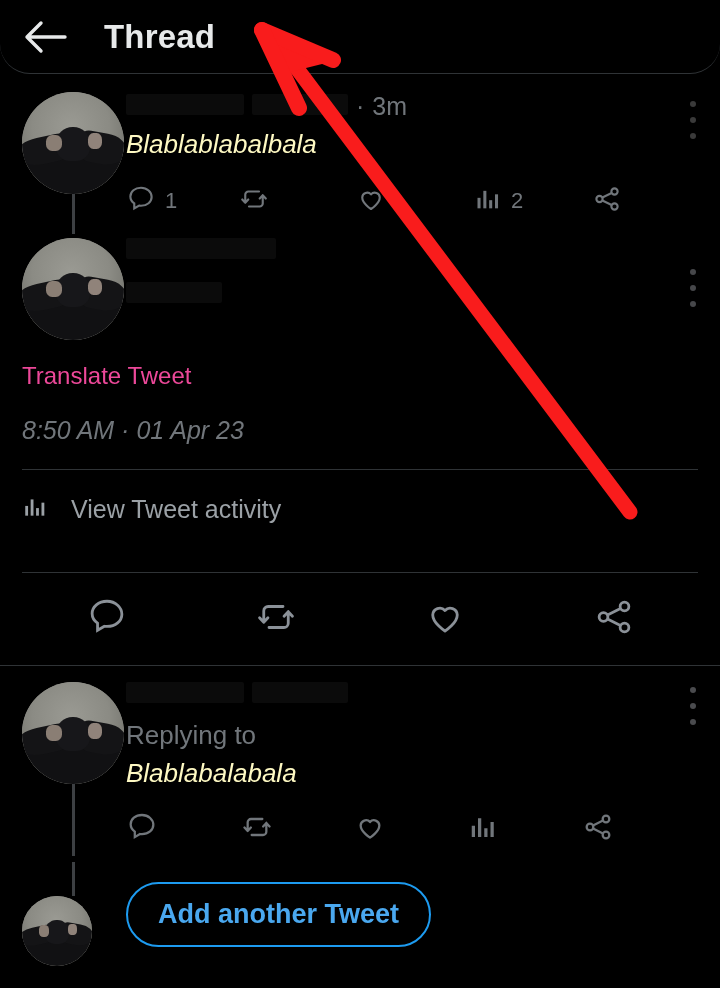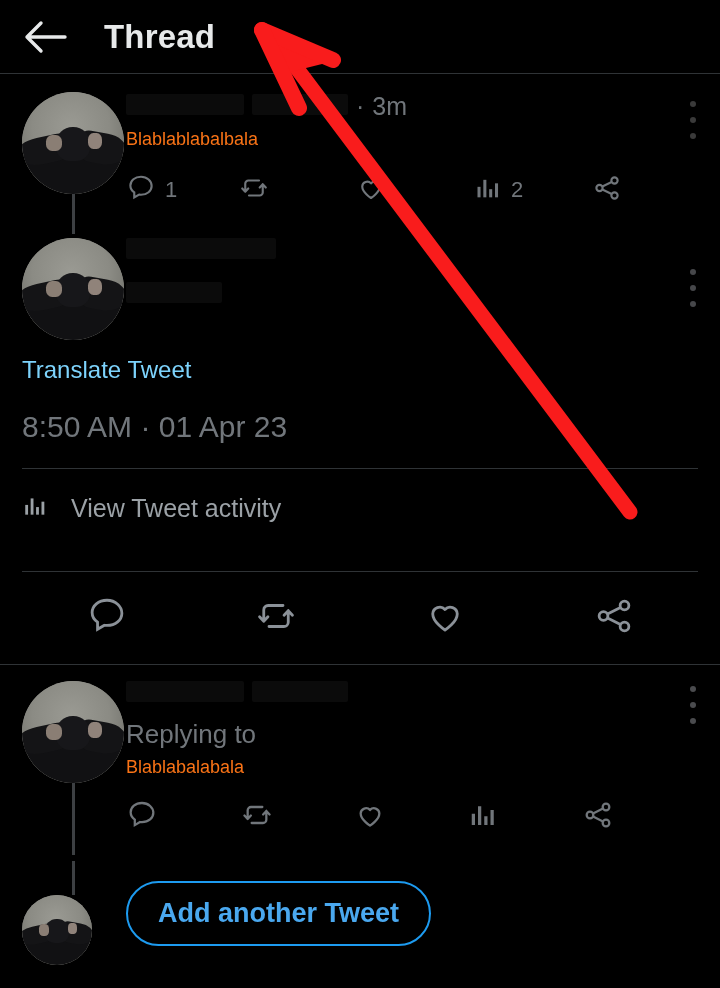--- a/index.html
+++ b/index.html
@@ -20,20 +20,21 @@
   }
 
   
   .header {
     position: relative;
     height: 74px;
     display: flex;
     align-items: center;
     background: #000000;
     border-bottom: 1px solid #2f3336;
+    border-radius: 30px;
   }
   .back-arrow {
     width: 62px;
     display: flex;
     align-items: center;
     justify-content: center;
     margin-left: 14px;
     cursor: pointer;
   }
   .back-arrow svg { display: block; }
@@ -169,24 +170,25 @@
     color: #6e7478;
     font-size: 25px;
     line-height: 1;
   }
   .meta-time {
     color: #71767b;
     font-size: 25px;
   }
 
   .tweet-text {
-    color: #f97316;
-    font-size: 18px;
+    color: #fef9c3;
+    font-size: 26px;
     line-height: 1.3;
     padding-top: 2px;
+    font-style: italic;
   }
 
   
   .actions-inline {
     display: flex;
     align-items: center;
     margin-top: 22px;
     padding-right: 4px;
   }
   .actions-inline .act {
@@ -206,29 +208,30 @@
     padding: 0 22px;
   }
   .focus-text {
     font-size: 34px;
     color: #e9ebed;
     line-height: 1.25;
     padding: 4px 0 0 0;
   }
   .translate-link {
     display: inline-block;
-    color: #7dd3fc;
+    color: #ec4899;
     font-size: 24px;
-    margin-top: 14px;
+    margin-top: 20px;
     cursor: pointer;
   }
   .timestamp {
     color: #71767b;
-    font-size: 30px;
+    font-size: 25px;
     margin-top: 26px;
+    font-style: italic;
   }
   .hr-inset {
     height: 1px;
     background: #2f3336;
     margin: 24px 0 0 0;
   }
   .activity-row {
     display: flex;
     align-items: center;
     gap: 23px;

